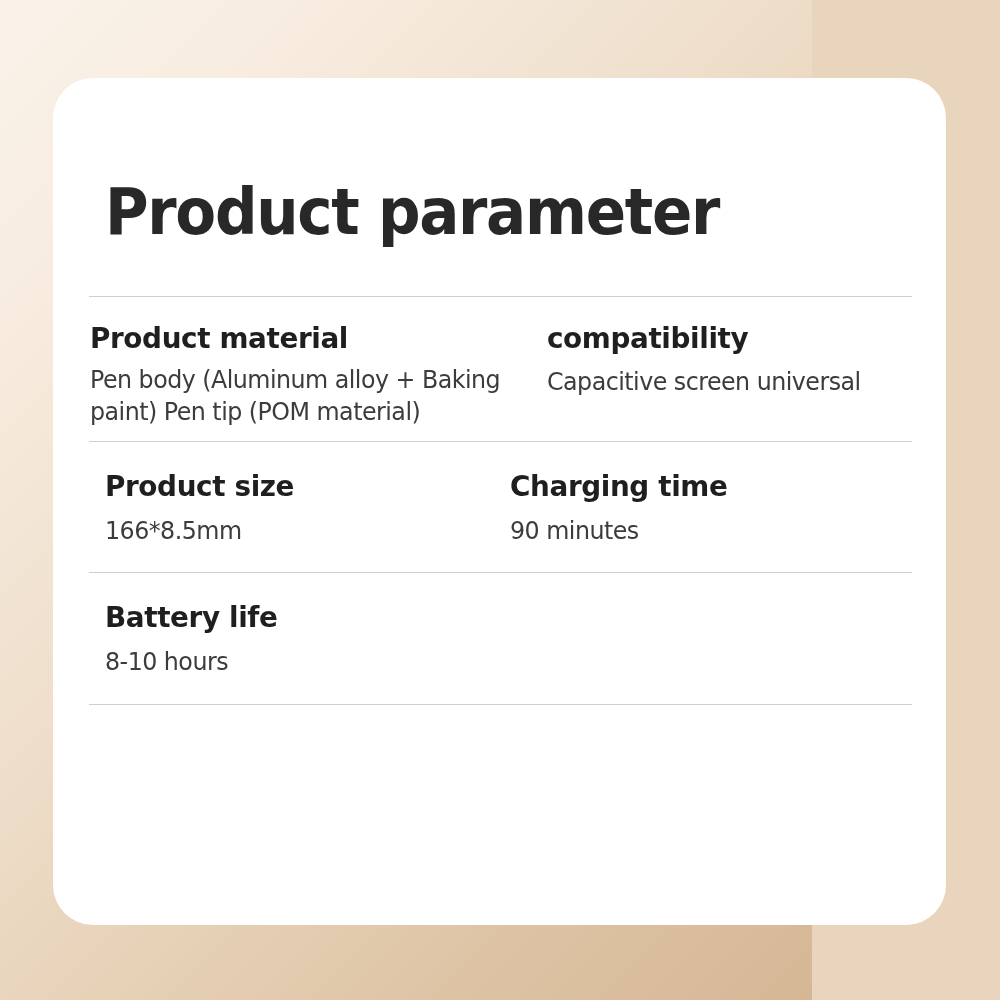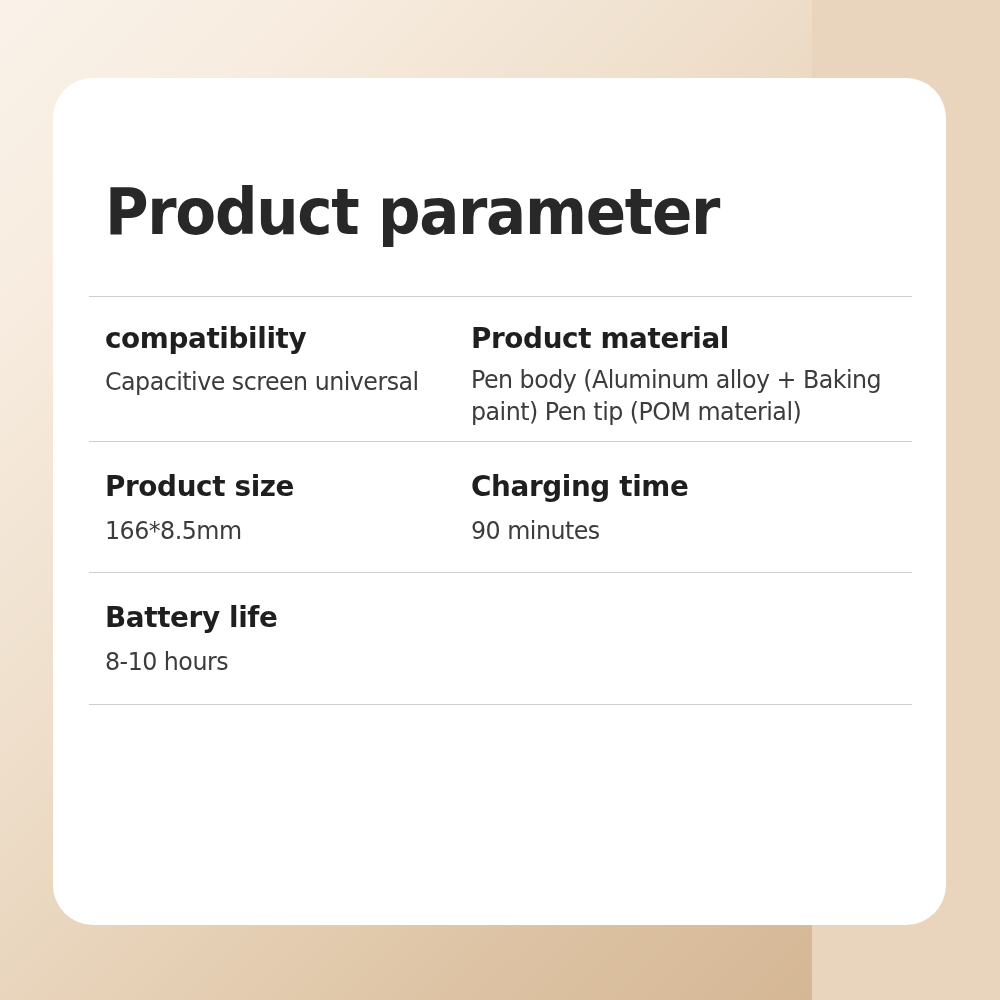--- a/index.html
+++ b/index.html
@@ -115,46 +115,46 @@
     font-weight: 400;
     color: #3c3c3c;
     letter-spacing: -0.55px;
     line-height: 1.26;
     transform: scaleX(0.95);
     transform-origin: left top;
   }
 
   
   .spec-row.row-0 { padding-top: 25px; padding-bottom: 14px; }
-  .spec-row.row-1 { padding-top: 28px; padding-bottom: 26px; }
+  .spec-row.row-1 { padding-top: 28px; padding-bottom: 26px; gap: 39px; }
   .spec-row.row-2 { padding-top: 28px; padding-bottom: 27px; }
 
   .spec-row.row-0 .spec-cell.right .spec-value { margin-top: 9px; }
 </style>
 </head>
 <body>
 
 <div id="page">
 
   <div class="card">
 
     <div class="page-title">Product parameter</div>
 
     <div class="spec-table">
 
       <div class="divider"></div>
 
       <div class="spec-row row-0">
+        <div class="spec-cell right">
+          <div class="spec-label">Product material</div>
+          <div class="spec-value">Pen body (Aluminum alloy + Baking paint) Pen tip (POM material)</div>
+        </div>
         <div class="spec-cell left">
           <div class="spec-label">compatibility</div>
           <div class="spec-value">Capacitive screen universal</div>
-        </div>
-        <div class="spec-cell right">
-          <div class="spec-label">Product material</div>
-          <div class="spec-value">Pen body (Aluminum alloy + Baking paint) Pen tip (POM material)</div>
         </div>
       </div>
 
       <div class="divider"></div>
 
       <div class="spec-row row-1">
         <div class="spec-cell left">
           <div class="spec-label">Product size</div>
           <div class="spec-value">166*8.5mm</div>
         </div>

